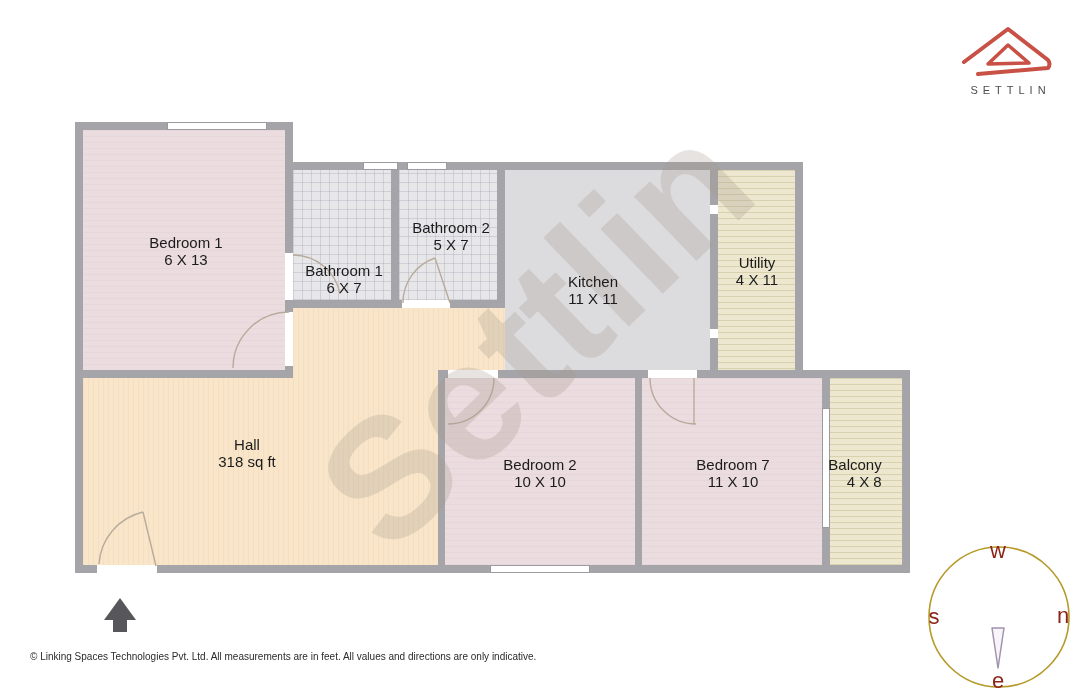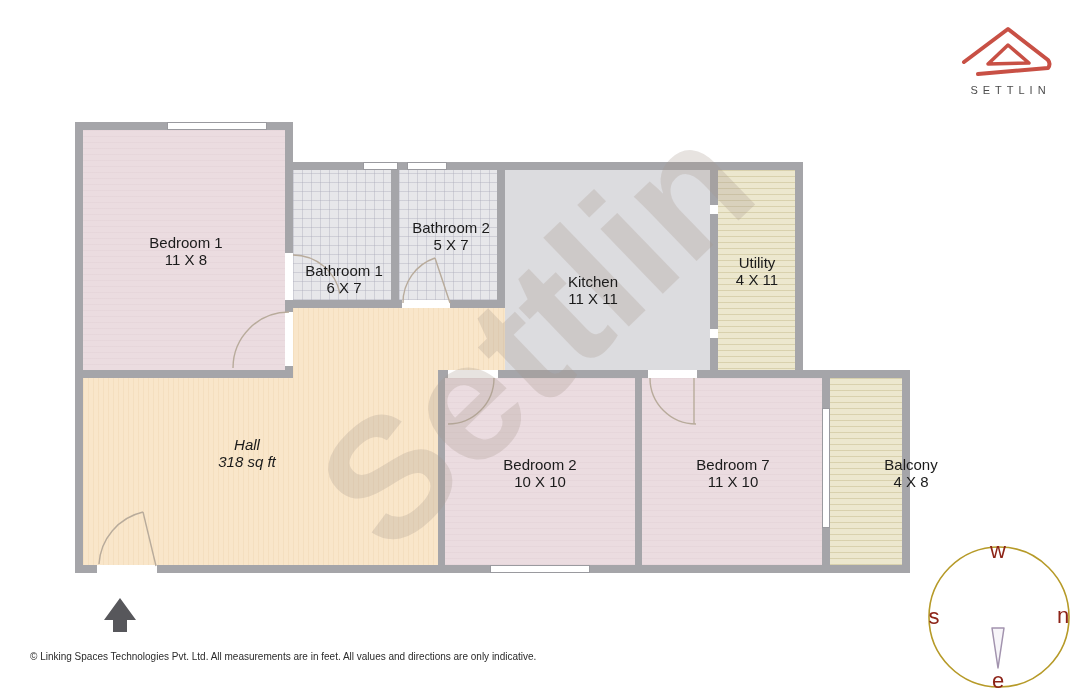--- a/index.html
+++ b/index.html
@@ -112,51 +112,51 @@
       <path d="M694,378 L694,424"></path>
       <path d="M99,564 A57,57 0 0 1 143,512"></path>
       <path d="M143,512 L156,566"></path>
     </g>
   </svg>
 
   <div id="watermark">Settlin</div>
 
   <div class="room-label" style="left:186px;top:251px;">
     <div>Bedroom 1</div>
-    <div>11 X 8</div>
+    <div>6 X 13</div>
   </div>
   <div class="room-label" style="left:344px;top:236px;margin-top:43px;">
     <div>Bathroom 1</div>
     <div>6 X 7</div>
   </div>
   <div class="room-label" style="left:451px;top:236px;">
     <div>Bathroom 2</div>
     <div>5 X 7</div>
   </div>
   <div class="room-label" style="left:593px;top:290px;">
     <div>Kitchen</div>
     <div>11 X 11</div>
   </div>
   <div class="room-label" style="left:757px;top:271px;">
     <div>Utility</div>
     <div>4 X 11</div>
   </div>
-  <div class="room-label" style="left:247px;top:453px;font-style:italic;">
+  <div class="room-label" style="left:247px;top:453px;">
     <div>Hall</div>
     <div>318 sq ft</div>
   </div>
   <div class="room-label" style="left:540px;top:473px;">
     <div>Bedroom 2</div>
     <div>10 X 10</div>
   </div>
   <div class="room-label" style="left:733px;top:473px;">
     <div>Bedroom 7</div>
     <div>11 X 10</div>
   </div>
-  <div class="room-label" style="left:911px;top:473px;">
+  <div class="room-label" style="left:855px;top:473px;text-align:right;">
     <div>Balcony</div>
     <div>4 X 8</div>
   </div>
 
   <div id="brand">
     <svg width="104" height="62" viewBox="0 0 104 62">
       <g fill="none" stroke="#c85045" stroke-linecap="round" stroke-linejoin="round">
         <path stroke-width="4" d="M8,46 L52,13 L92,44 Q95,48 92,52 L22,58"></path>
         <path stroke-width="3.5" d="M32,48 L52,29 L73,47 Z"></path>
       </g>

